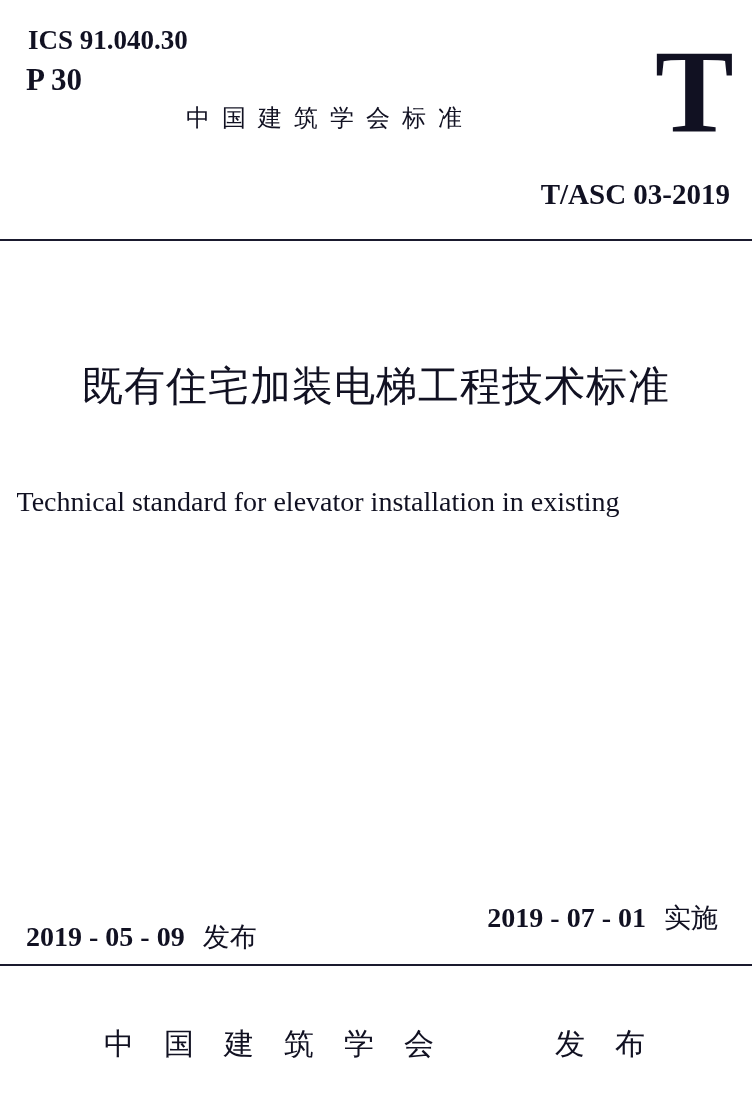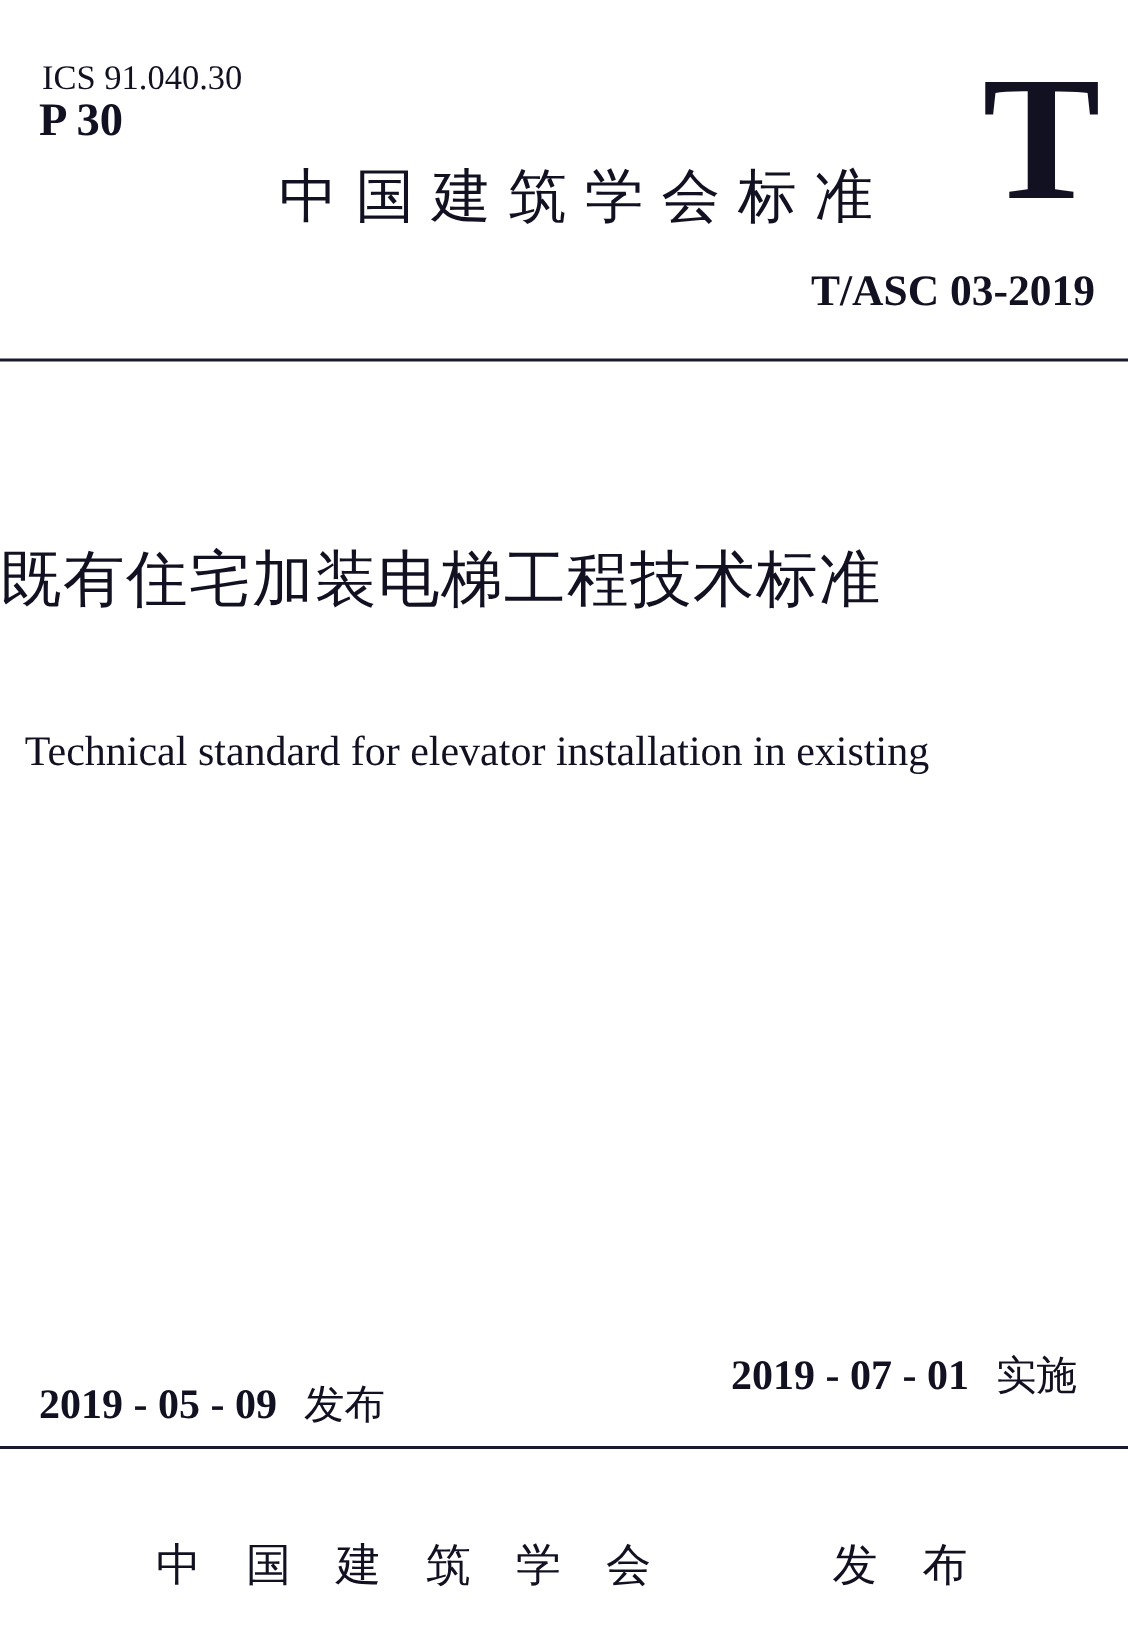--- a/index.html
+++ b/index.html
@@ -1,28 +1,28 @@
 <!DOCTYPE html>
 <html><head>
 <meta charset="utf-8">
 <style>
   html, body { margin: 0; padding: 0; background: #ffffff; }
   body { width: 752px; height: 1097px; position: relative; overflow: hidden; color: #111122; }
   .abs { position: absolute; white-space: nowrap; }
   .serif { font-family: "Liberation Serif", "DejaVu Serif", serif; }
   .sans { font-family: "DejaVu Sans", "Liberation Sans", sans-serif; }
-  #ics { left: 28px; top: 36px; font-size: 23px; font-weight: normal; line-height: 32px; }
+  #ics { left: 28px; top: 24px; font-size: 27px; font-weight: bold; line-height: 32px; }
   #pcode { left: 26px; top: 64px; font-size: 31px; font-weight: bold; line-height: 32px; }
-  #org-std { left: 186px; top: 112px; font-size: 39px; letter-spacing: 12px; line-height: 40px; }
+  #org-std { left: 186px; top: 98px; font-size: 24px; letter-spacing: 12px; line-height: 40px; }
   #big-t { left: 655px; top: 38px; font-size: 118px; font-weight: bold; line-height: 110px; }
   #std-no { right: 22px; top: 176px; font-size: 29px; font-weight: bold; line-height: 36px; }
   .rule { position: absolute; left: 0; width: 752px; height: 2px; background: #1a1a2e; }
   #rule-top { top: 239px; }
   #rule-bottom { top: 964px; }
-  #title-cn { left: 0; width: 752px; top: 360px; text-align: left; font-size: 41px; line-height: 52px; font-family: "DejaVu Serif", serif; letter-spacing: 1px; }
+  #title-cn { left: 0; width: 752px; top: 360px; text-align: center; font-size: 41px; line-height: 52px; font-family: "DejaVu Serif", serif; letter-spacing: 1px; }
   #title-en { left: 0; width: 636px; top: 484px; text-align: center; font-size: 28px; line-height: 36px; white-space: normal; }
   #title-en div { white-space: nowrap; }
   #pub-date { left: 26px; top: 919px; font-size: 28px; font-weight: bold; line-height: 36px; }
   #pub-date .cn, #eff-date .cn { font-weight: normal; font-family: "DejaVu Sans", sans-serif; font-size: 27px; margin-left: 18px; }
   #eff-date { right: 34px; top: 900px; font-size: 28px; font-weight: bold; line-height: 36px; }
   #publisher { left: 104px; top: 1024px; font-size: 30px; letter-spacing: 30px; line-height: 40px; }
   #publish-verb { left: 555px; top: 1024px; font-size: 30px; letter-spacing: 30px; line-height: 40px; }
 </style>
 </head>
 <body>

